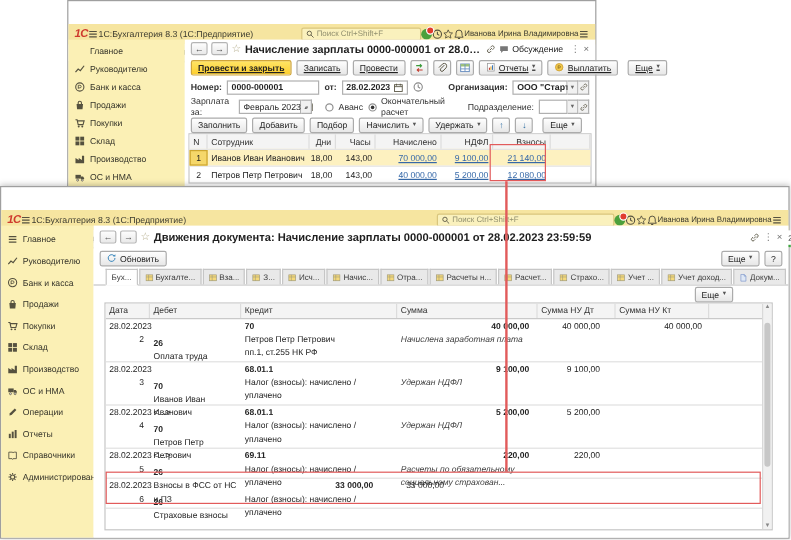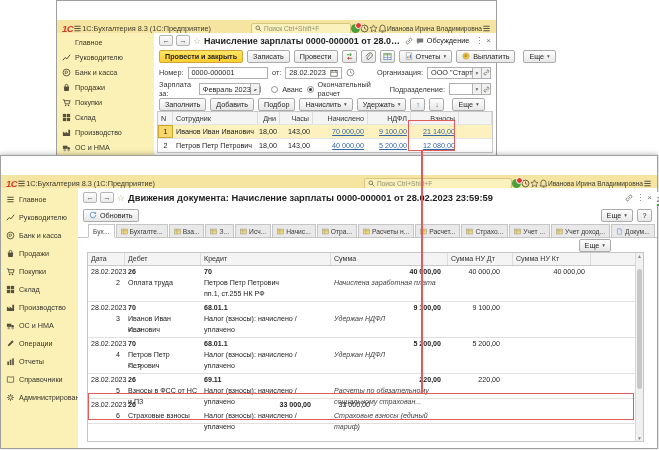--- a/index.html
+++ b/index.html
@@ -35,29 +35,29 @@
   .snav.annotated::after{content:"";position:absolute;left:2px;top:0;width:100px;height:15px;border:1.5px solid #e25b5b;}
   .main{flex:1;background:#fff;min-width:0;position:relative;font-size:7.3px;}
   .navrow{display:flex;align-items:center;gap:3px;padding:0 5px;}
   #win-top .navrow{height:15px;}
   #win-bottom .navrow{height:19px;}
   .navbtn{width:14px;height:11px;border:1px solid #b4b4b4;border-radius:2px;background:linear-gradient(#fdfdfd,#e9e9e9);display:flex;align-items:center;justify-content:center;font-size:7.5px;color:#555;flex:none;}
   .fav{color:#b5ad8d;font-size:9px;}
   .doctitle{font-weight:700;font-size:9px;color:#1e1e1e;white-space:nowrap;overflow:hidden;text-overflow:ellipsis;}
   .gicon{color:#767676;font-size:8px;}
   .toolbar{display:flex;align-items:center;gap:4px;padding:0 5px;}
-  #win-top .toolbar{height:16px;}
+  #win-top .toolbar{height:16px;text-decoration:underline;}
   #win-bottom .toolbar{height:16px;justify-content:center;}
   .btn{display:inline-flex;align-items:center;gap:3px;height:13px;padding:0 5px;border:1px solid #ababab;border-radius:2px;background:linear-gradient(#fefefe,#e7e7e7);font-size:7.2px;color:#1f1f1f;white-space:nowrap;flex:none;}
   .btn.primary{background:linear-gradient(#ffe566,#fdce2e);border-color:#cfa53a;font-weight:700;}
   .btn.icon-only{width:15px;padding:0;justify-content:center;}
   .arr{font-size:5.5px;color:#555;}
   .blue{color:#2d6da3;font-weight:700;}
   .formrow{display:flex;align-items:center;gap:4px;padding:0 5px;color:#333;}
-  #win-top .formrow.r1{height:17px;}
+  #win-top .formrow.r1{height:17px;font-weight:bold;}
   #win-top .formrow.r2{height:16px;}
   .input{height:12px;border:1px solid #b0b0b0;display:flex;align-items:center;gap:2px;padding:0 3px;background:#fff;color:#1f1f1f;white-space:nowrap;}
   .input .tail{margin-left:auto;display:flex;align-items:center;gap:1px;}
   .combo{display:flex;}
   .cbtn{width:9px;height:12px;border:1px solid #b0b0b0;border-left:none;display:flex;align-items:center;justify-content:center;background:#f1f1f1;color:#666;font-size:5.5px;flex:none;}
   .radio{width:7px;height:7px;border:1px solid #8f8f8f;border-radius:50%;background:#fff;position:relative;flex:none;}
   .radio.sel::after{content:"";position:absolute;left:1.5px;top:1.5px;width:3px;height:3px;background:#333;border-radius:50%;}
   .listbar{display:flex;align-items:center;gap:4px;padding:0 5px;height:14px;}
   .ttable{margin:0 3px;border:1px solid #c9c9c9;font-size:7.2px;}
   .trow{display:flex;align-items:center;height:14px;border-top:1px solid #e4e4e4;}
@@ -78,21 +78,21 @@
   .trow.sel .cn{background:#f5d76a;border:1px solid #cda62f;height:100%;line-height:12px;}
   .lnk{color:#3568a8;text-decoration:underline;}
   .regtabs{display:flex;align-items:flex-end;height:15px;padding-left:10px;border-bottom:1px solid #c6c6c6;font-size:6.7px;color:#3a3a3a;}
   .rtab{display:flex;align-items:center;gap:2px;padding:0 4px;height:13px;border:1px solid #c6c6c6;border-bottom:none;background:#e9e9e9;margin-right:1px;white-space:nowrap;}
   .rtab.active{background:#fff;height:14px;margin-bottom:-1px;border-bottom:1px solid #fff;}
   .morerow{display:flex;justify-content:flex-end;align-items:center;height:14px;padding-right:46px;}
   .mtablewrap{margin:0 13px 6px 9px;border:1px solid #c6c6c6;height:190px;position:relative;font-size:7.1px;overflow:hidden;}
   .mhead{display:flex;height:13px;background:#f4f4f4;border-bottom:1px solid #c9c9c9;align-items:center;color:#333;}
   .mhead span{border-right:1px solid #dcdcdc;height:100%;display:flex;align-items:center;padding:0 3px;}
   .md{width:37px;padding:0 3px;flex:none;}
-  .mdb{width:76px;padding:0 3px;flex:none;}
+  .mdb{width:76px;padding:14px 3px;flex:none;}
   .mcr{width:130px;padding:0 3px;flex:none;}
   .msum{width:117px;padding:0 3px;flex:none;}
   .mnd{width:65px;text-align:right;padding-right:13px;flex:none;}
   .mnk{width:78px;text-align:right;padding-right:6px;flex:none;}
   .mfill{flex:1;}
   .mhead .md{width:37px;}.mhead .mdb{width:76px;}.mhead .mcr{width:130px;}.mhead .msum{width:117px;}
   .mhead .mnd,.mhead .mnk{justify-content:flex-start;text-align:left;padding:0 3px;}
   .mblock{border-bottom:1px solid #e0e0e0;padding:1px 0;}
   .ml{display:flex;height:11px;line-height:11px;}
   .b{font-weight:700;}
@@ -839,21 +839,20 @@
             <span class="md">28.02.2023</span>
             <span class="mdb b">26</span>
             <span class="msum amt">33 000,00</span>
             <span class="mnd">33 000,00</span>
             <span class="mnk"></span>
           </div>
           <div class="ml">
             <span class="md rn">6</span>
             <span class="mdb">Страховые взносы</span>
             <span class="mcr">Налог (взносы): начислено / уплачено</span>
-            <span class="msum it">Страховые взносы (единый тариф)</span>
           </div>
         </div>
         <div class="vscroll">
           <span>▲</span>
           <span class="vthumb"></span>
           <span style="margin-top:auto">▼</span>
         </div>
       </div>
     </div>
   </div>

